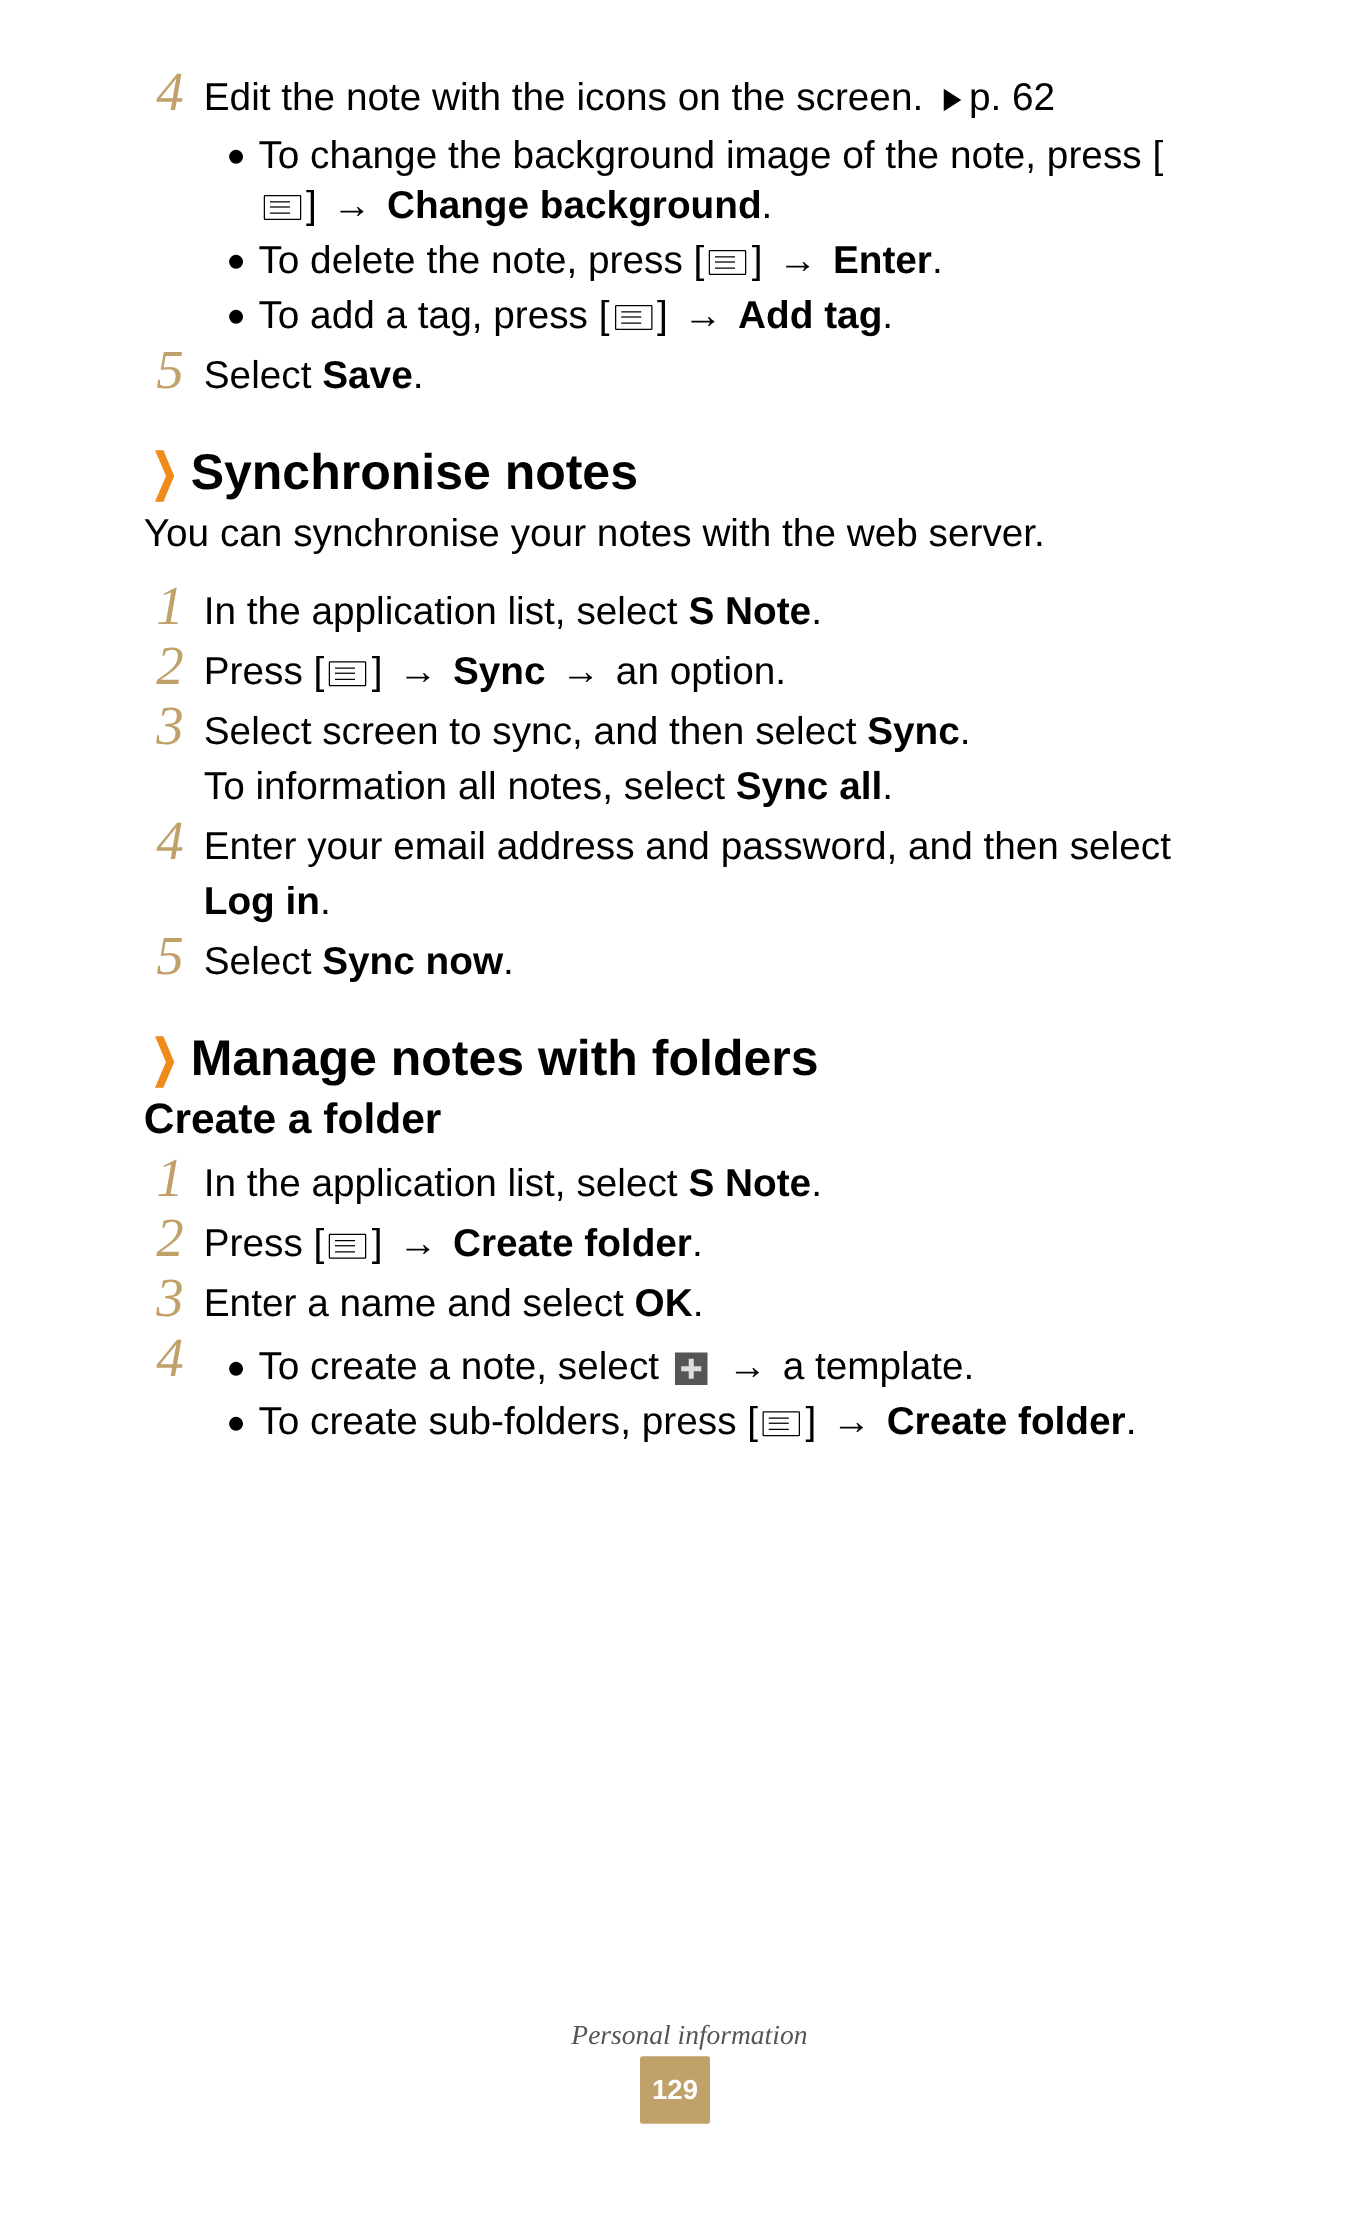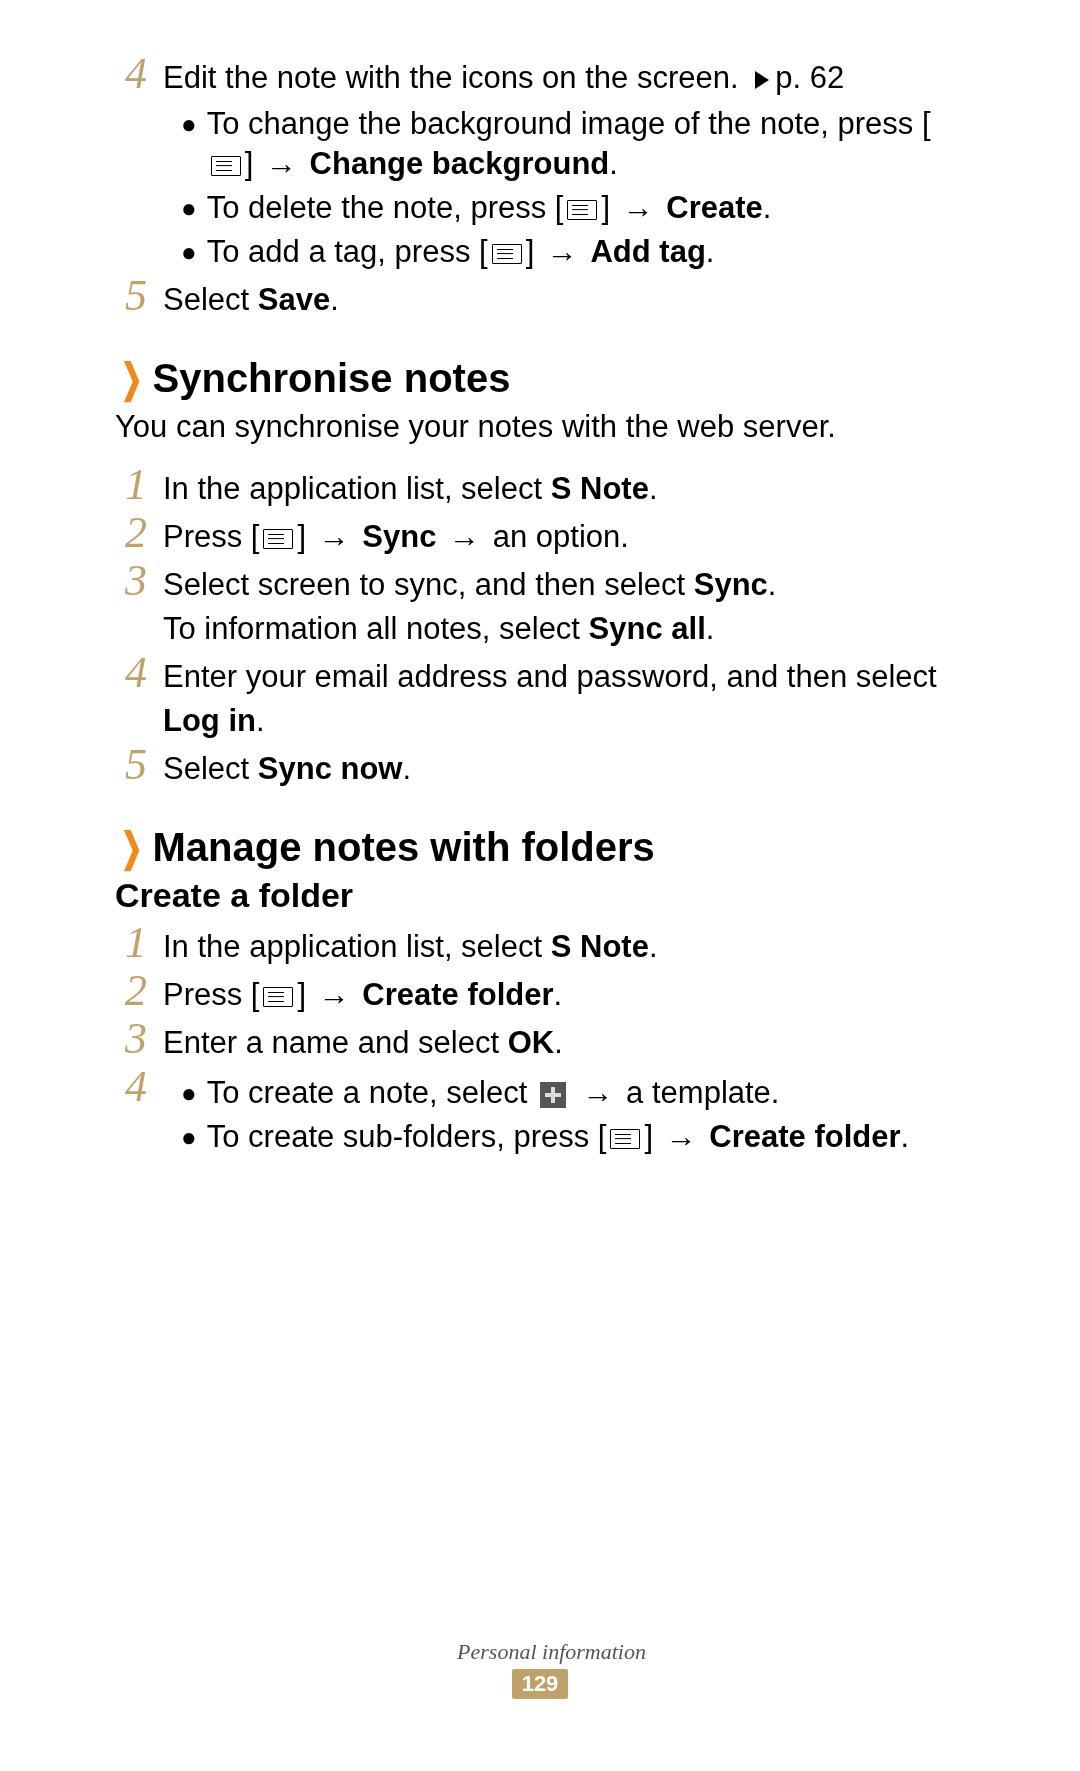--- a/index.html
+++ b/index.html
@@ -158,21 +158,21 @@
     font-size: 22px;
     color: #555;
     padding-left: 23px;
   }
   .page-num {
     display: inline-block;
     background: #c1a16a;
     color: #fff;
     font-size: 22px;
     font-weight: 700;
-    padding: 2px 10px;
+    padding: 14px 10px;
     margin-top: 4px;
     border-radius: 2px;
     font-family: Arial, sans-serif;
     font-style: normal;
     text-align: center;
   }
   .steps-group { margin-top: 6px; }
   .arrow { margin: 0 4px; }
 </style>
 </head>
@@ -189,21 +189,21 @@
         <div class="sub-bullets">
           <div class="sub-bullet">
             <span class="dot">●</span>
             <span class="bcontent">
               <span>To change the background image of the note, press [</span><span class="menu-icon"><span class="mid"></span></span><span>] </span><span class="arrow">→ </span><b>Change background</b><span>.</span>
             </span>
           </div>
           <div class="sub-bullet">
             <span class="dot">●</span>
             <span class="bcontent">
-              <span>To delete the note, press [</span><span class="menu-icon"><span class="mid"></span></span><span>] </span><span class="arrow">→ </span><b>Create</b><span>.</span>
+              <span>To delete the note, press [</span><span class="menu-icon"><span class="mid"></span></span><span>] </span><span class="arrow">→ </span><b>Enter</b><span>.</span>
             </span>
           </div>
           <div class="sub-bullet">
             <span class="dot">●</span>
             <span class="bcontent">
               <span>To add a tag, press [</span><span class="menu-icon"><span class="mid"></span></span><span>] </span><span class="arrow">→ </span><b>Add tag</b><span>.</span>
             </span>
           </div>
         </div>
       </div>

